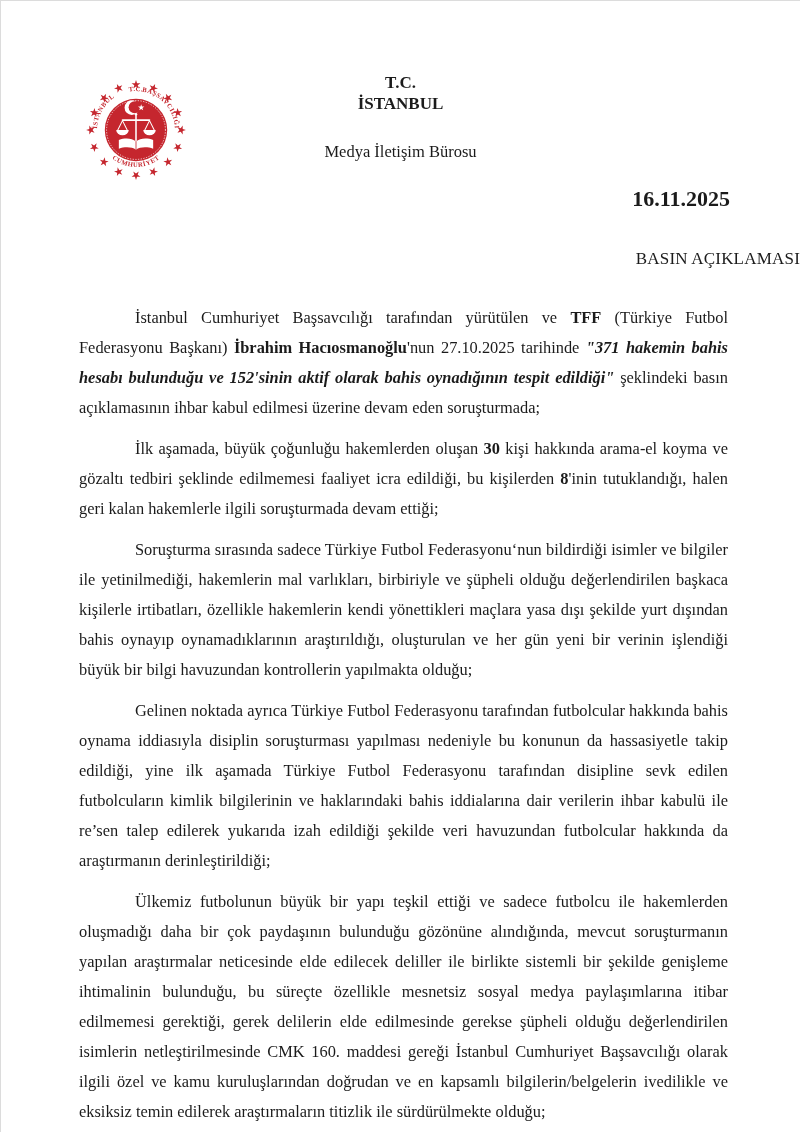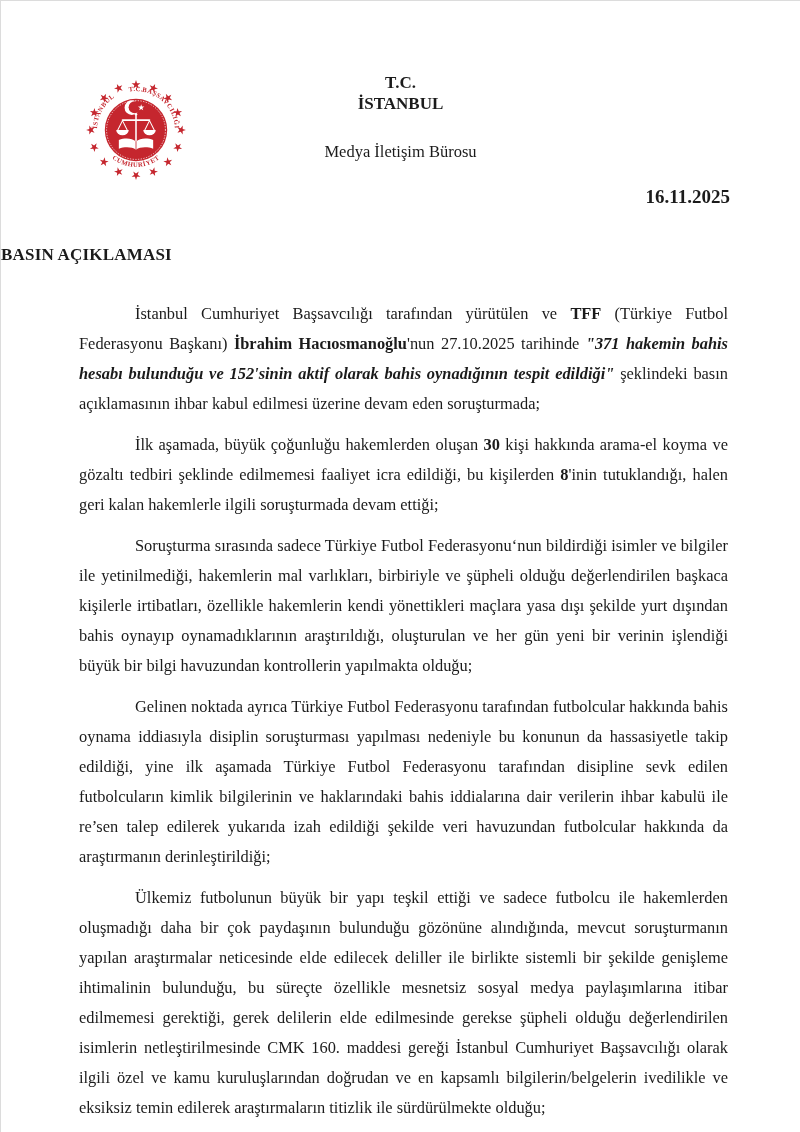--- a/index.html
+++ b/index.html
@@ -34,26 +34,26 @@
     padding-top: 72px;
     text-align: center;
     line-height: 20.5px;
   }
   .lh-bold { font-weight: bold; font-size: 17px; }
   .lh-regular { font-size: 16.5px; margin-top: 28px; }
   .doc-date {
     margin: 23px 70px 0 0;
     text-align: right;
     font-weight: bold;
-    font-size: 19px;
+    font-size: 22px;
   }
   .doc-title {
     margin-top: 37px;
-    text-align: left;
-    font-weight: bold;
+    text-align: right;
+    font-weight: normal;
     font-size: 17px;
     letter-spacing: 0.2px;
   }
   .content {
     margin: 34px 72px 0 78px;
     font-size: 16.4px;
     line-height: 30px;
     text-align: justify;
   }
   .content p {

